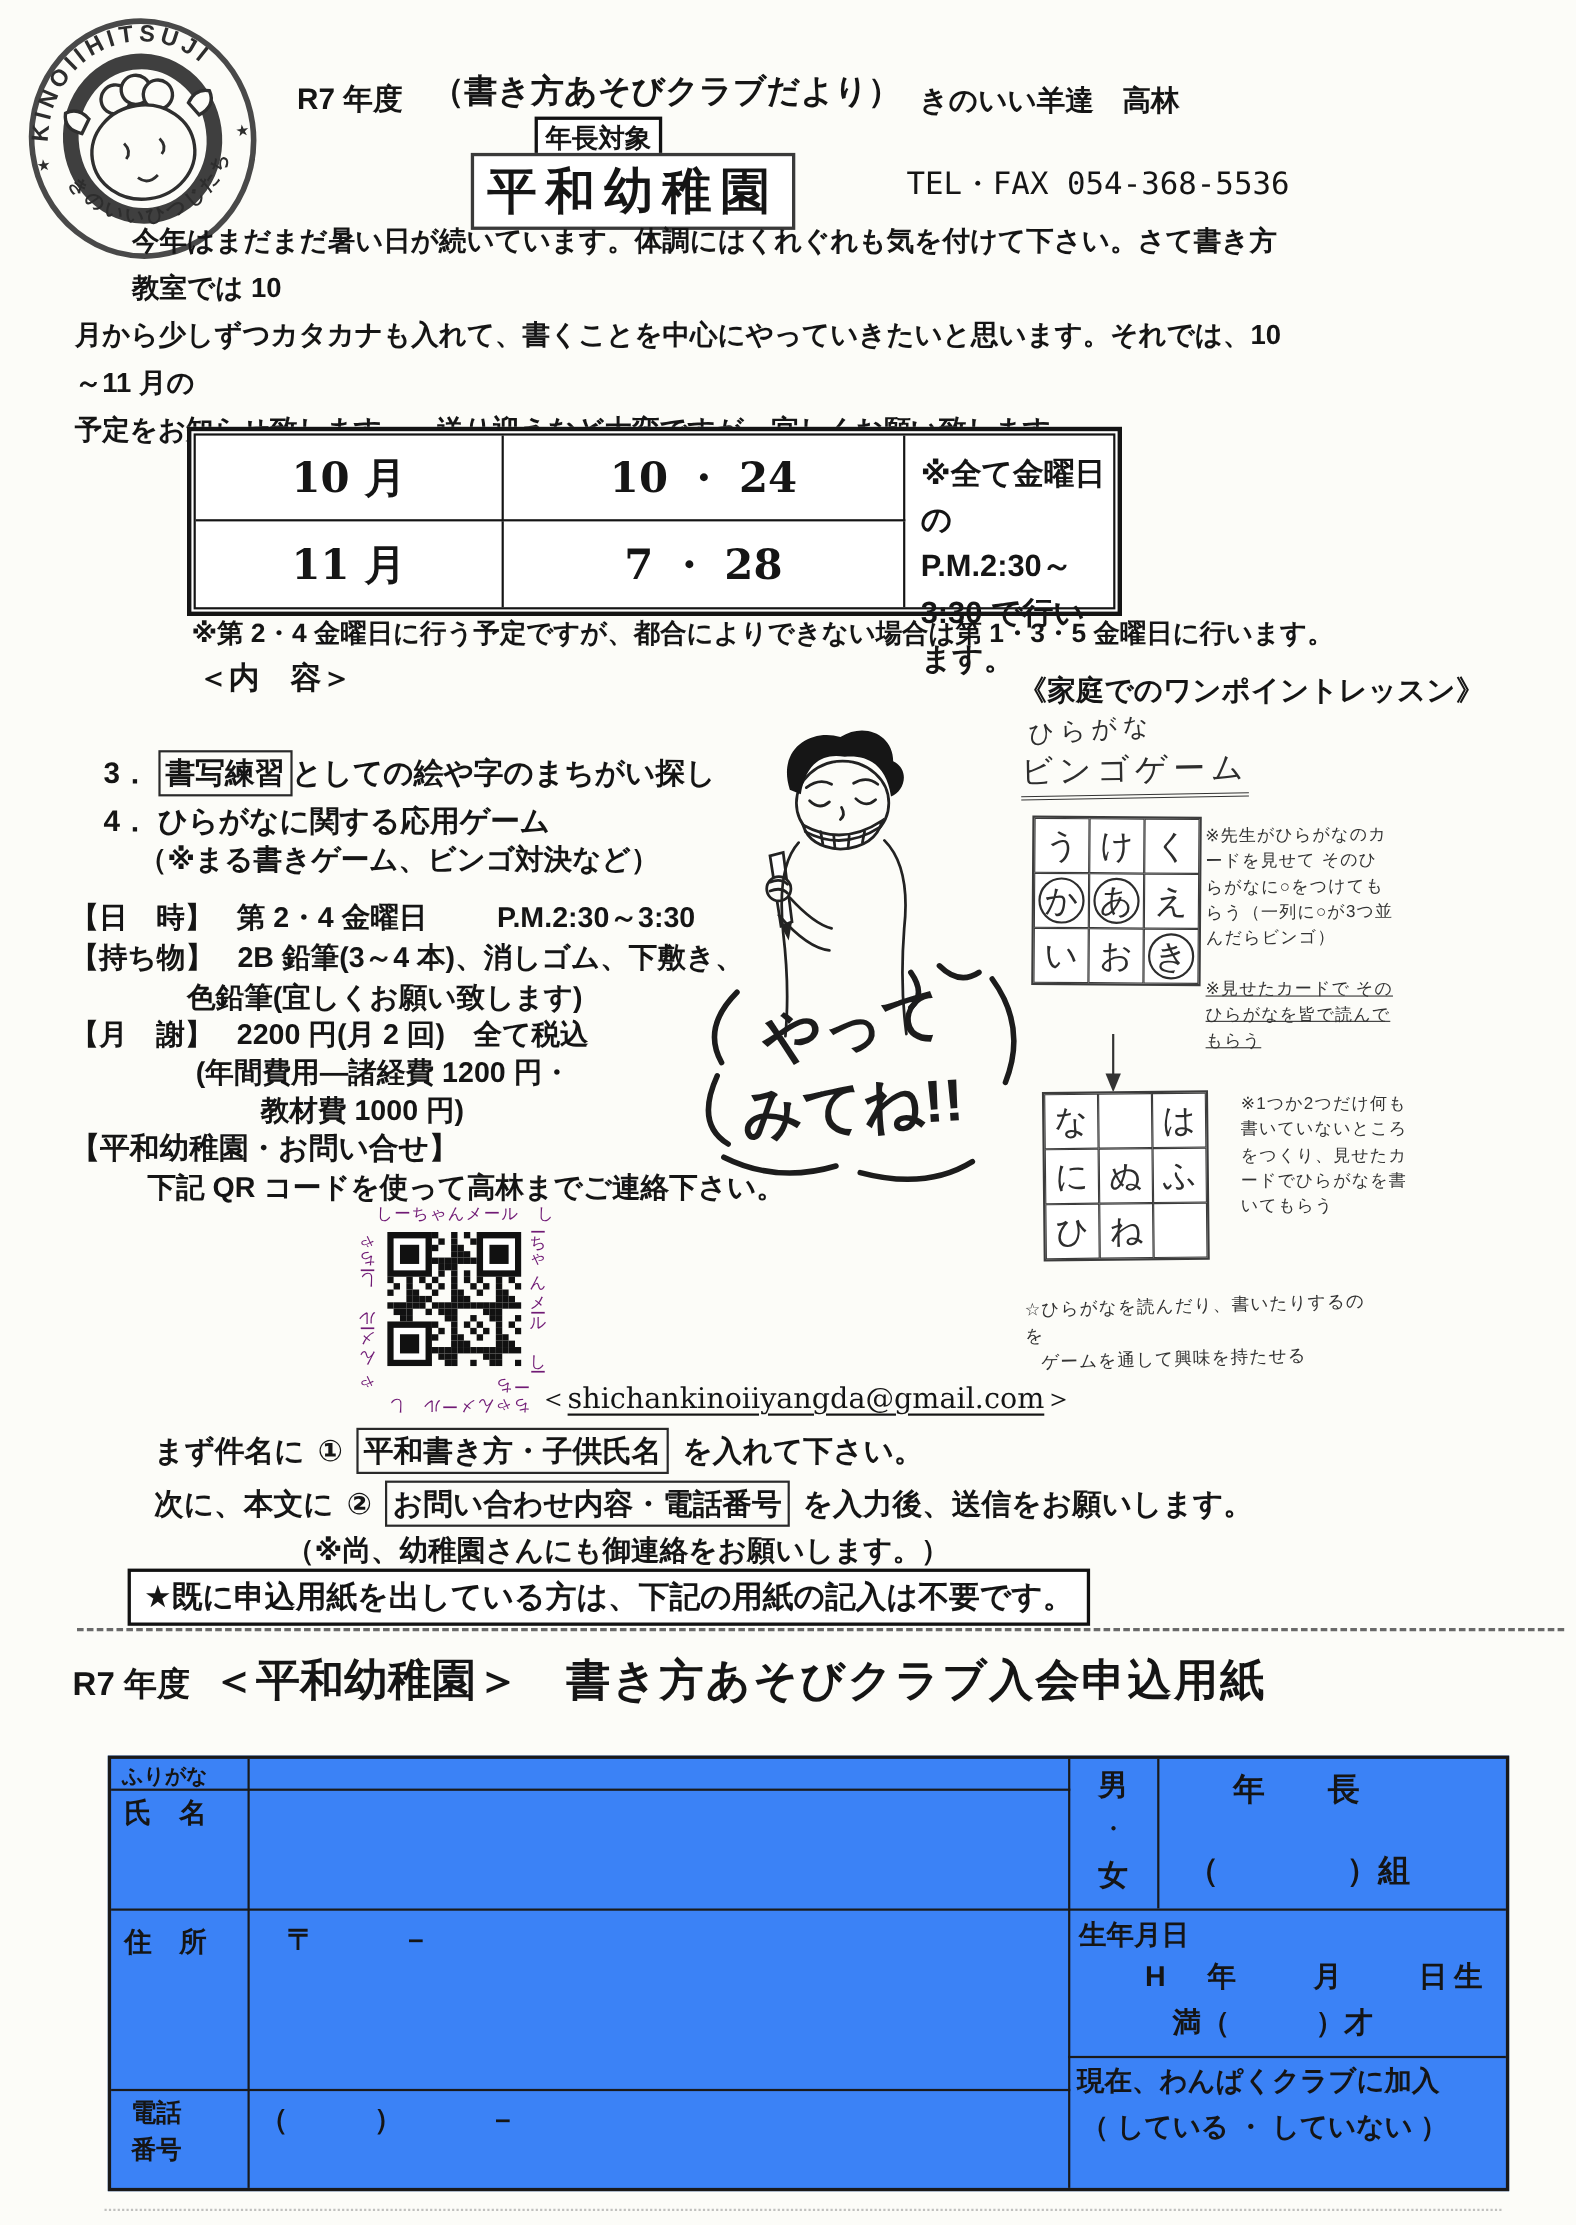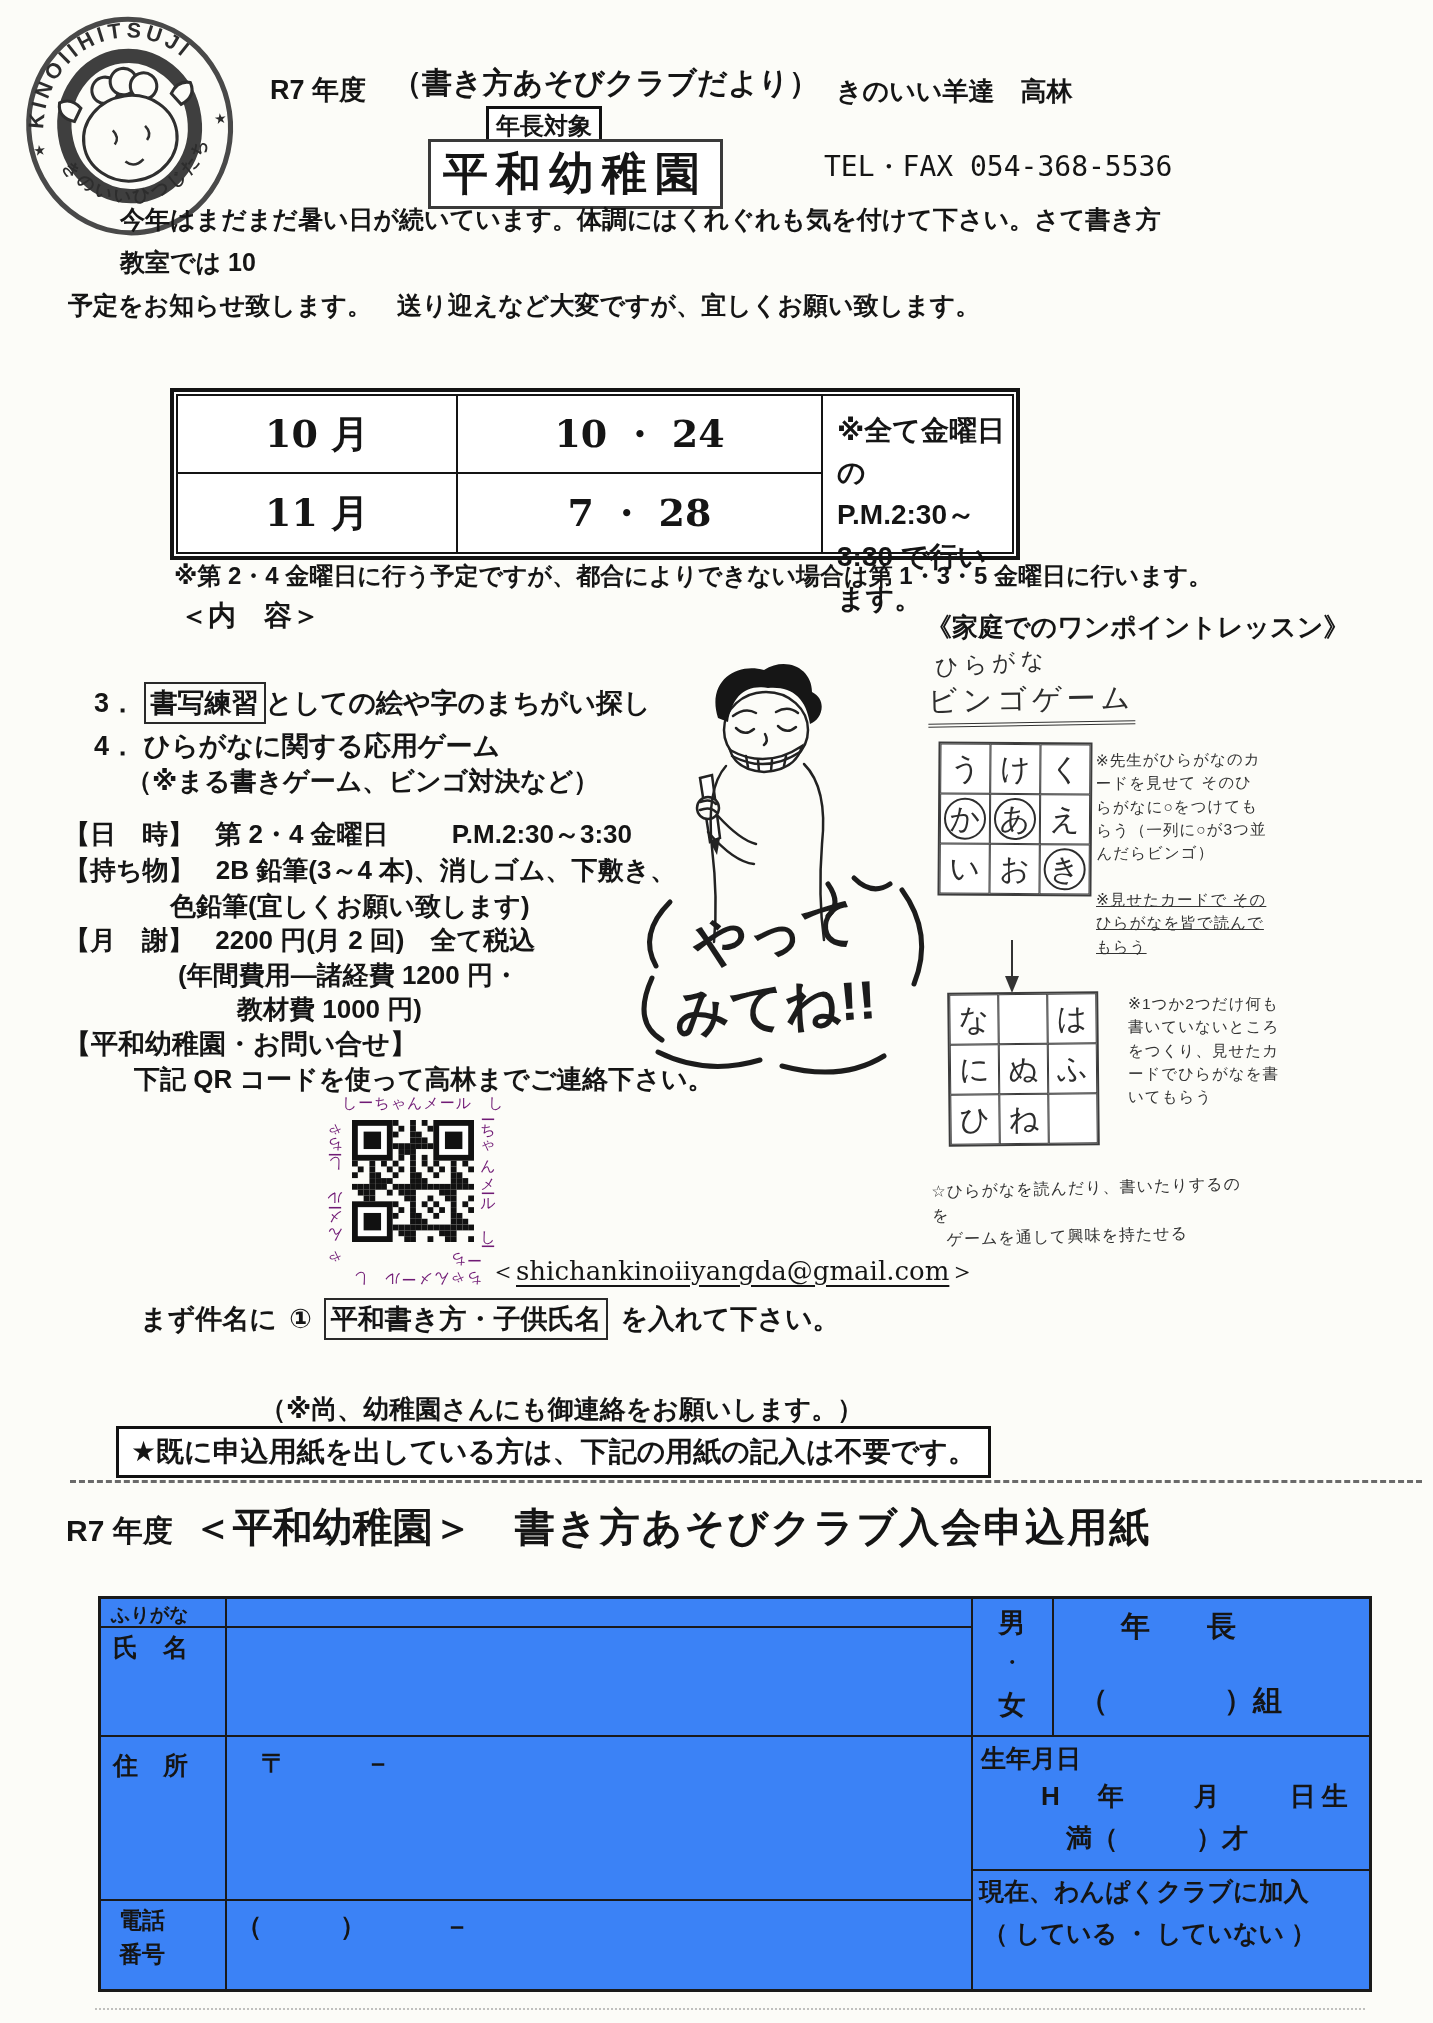--- a/index.html
+++ b/index.html
@@ -108,20 +108,21 @@
 
   <div class="abs b hdr-year">R7 年度</div>
   <div class="abs b hdr-title">（書き方あそびクラブだより）</div>
   <div class="abs b badge">年長対象</div>
   <div class="abs b school-box">平和幼稚園</div>
   <div class="abs b org">きのいい羊達　高林</div>
   <div class="abs mono telfax">TEL・FAX 054-368-5536</div>
 
   <div class="abs b para">
     <div class="ind">今年はまだまだ暑い日が続いています。体調にはくれぐれも気を付けて下さい。さて書き方教室では 10</div>
+    <div>月から少しずつカタカナも入れて、書くことを中心にやっていきたいと思います。それでは、10～11 月の</div>
     <div>予定をお知らせ致します。　送り迎えなど大変ですが、宜しくお願い致します。</div>
   </div>
 
   <div class="abs sched">
     <div class="sched-in">
       <div class="sc rb bb serif">10 月</div>
       <div class="sc rb bb serif">10 ・ 24</div>
       <div class="sched-note">
         <div>※全て金曜日の</div>
         <div>P.M.2:30～3:30 で行います。</div>
@@ -335,20 +336,26 @@
   <div class="abs serif email-line">
     <span>＜</span><span class="em">shichankinoiiyangda@gmail.com</span><span>＞</span>
   </div>
 
   <div class="abs instr in1">
     <span>まず件名に</span>
     <span>①</span>
     <span class="boxed">平和書き方・子供氏名</span>
     <span>を入れて下さい。</span>
   </div>
+  <div class="abs instr in2">
+    <span>次に、本文に</span>
+    <span>②</span>
+    <span class="boxed">お問い合わせ内容・電話番号</span>
+    <span>を入力後、送信をお願いします。</span>
+  </div>
   <div class="abs b in3">（※尚、幼稚園さんにも御連絡をお願いします。）</div>
   <div class="abs hl-box">★既に申込用紙を出している方は、下記の用紙の記入は不要です。</div>
 
   <div class="abs dashline"></div>
 
   <div class="abs hw ruby-t">ひらがな</div>
   <div class="abs hw bingo-t">ビンゴゲーム</div>
 
   <div class="bingo" style="left:938px;top:742px;grid-template-columns:repeat(3,50px);grid-auto-rows:50px;transform:rotate(.4deg);">
     <div class="cell">

